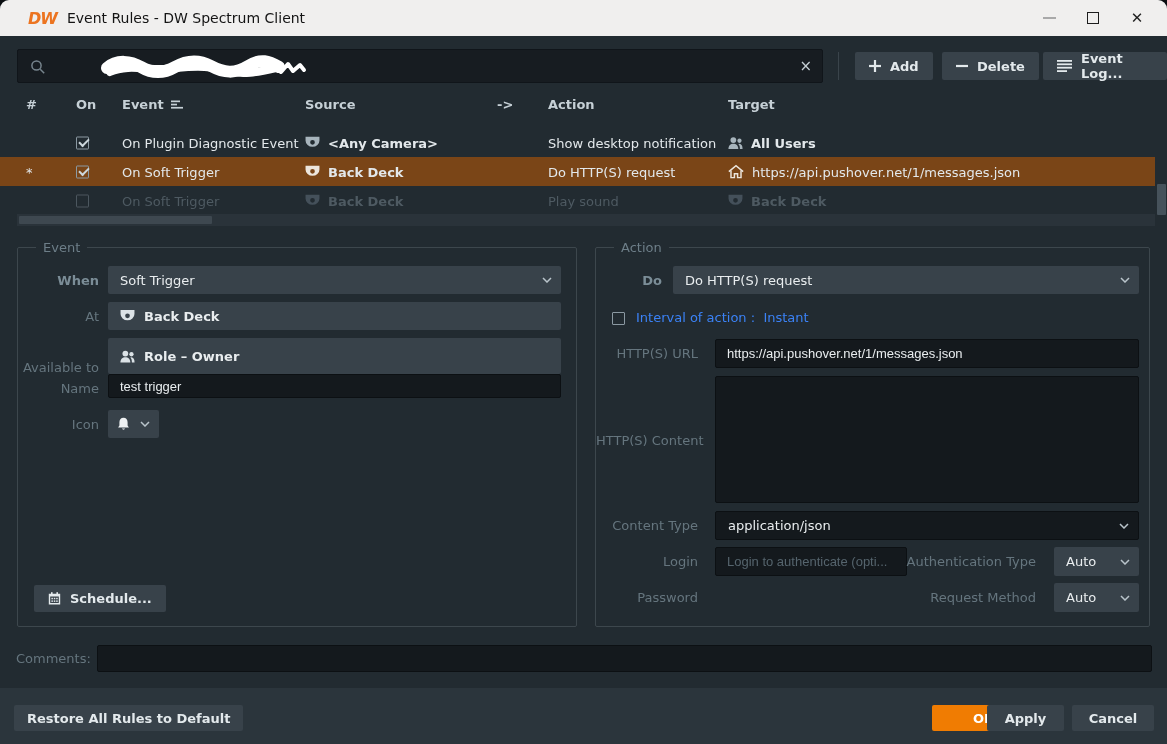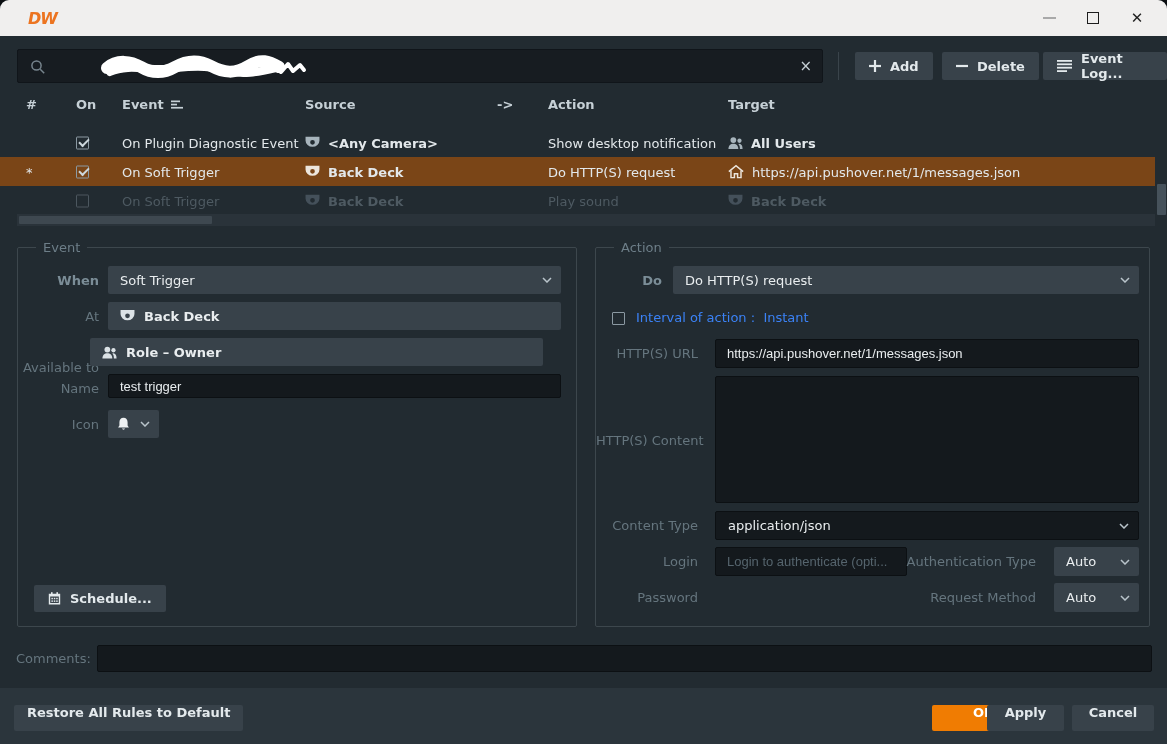--- a/index.html
+++ b/index.html
@@ -70,33 +70,34 @@
   .tin { position:absolute; background:#14191d; border:1px solid #0c1013; border-radius:2px;
          color:#e9edef; font-size:13px; padding:0 11px; outline:none; }
   .tin::placeholder { color:#55646d; }
   textarea.tin { resize:none; padding:6px 11px; }
   .icdd { position:absolute; background:#38424a; border-radius:2px; display:flex; align-items:center;
           padding:0 22px 0 9px; color:#e9edef; }
 
   
   .footer { position:absolute; left:0; top:688px; width:1167px; height:56px; background:#2b353c; }
   .f-btn { position:absolute; top:17px; height:26px; border-radius:2px; background:#38424a;
-           color:#e3e9ec; font-size:13px; font-weight:bold; display:flex; 
+           color:#e3e9ec; font-size:13px; font-weight:bold; display:flex; align-items:center;
            justify-content:center; padding:0 13px; }
   .f-btn.ok { background:#f07c02; color:#ffffff; }
 
   .comments-input { }
 </style>
 </head>
 <body>
 
 <div class="window">
 
   <div class="titlebar">
     <span class="logo">DW</span>
+    <span class="title">Event Rules - DW Spectrum Client</span>
     <div class="wcs">
       <div class="wc">
           <span class="ic-min"></span>
         </div>
       <div class="wc">
           <span class="ic-max"></span>
         </div>
       <div class="wc">
           <span class="ic-close">✕</span>
         </div>
@@ -262,21 +263,21 @@
     <div class="btnfield" style="left:90px;top:54px;width:453px;height:28px">
       <span class="ricon">
           <svg width="15" height="12" viewBox="0 0 14 11" fill="currentColor">
             <path fill-rule="evenodd" d="M0.5 0 H13.5 V3.6 A6.5 5.9 0 0 1 0.5 3.6 Z M7 3.1 a2.2 2.2 0 1 0 0 4.4 a2.2 2.2 0 1 0 0 -4.4 Z"></path>
           </svg>
         </span>
       <span>Back Deck</span>
     </div>
 
     <span class="lbl" style="left:0;top:112px;width:81px">Available to</span>
-    <div class="btnfield" style="left:72px;top:90px;width:453px;height:28px">
+    <div class="btnfield" style="left:90px;top:90px;width:453px;height:36px">
       <span class="ricon">
           <svg width="15" height="13" viewBox="0 0 14 12" fill="currentColor">
             <circle cx="5" cy="3.3" r="2.7"></circle>
             <path d="M0.4 11.6 c0-3.2 2-4.8 4.6-4.8 s4.6 1.6 4.6 4.8 Z"></path>
             <circle cx="10.7" cy="3.9" r="2"></circle>
             <path d="M10.6 6.8 c2 0.3 3 1.7 3 4.8 l-2.5 0 c0-2-0.3-3.6-1.5-4.6 Z"></path>
           </svg>
         </span>
       <span>Role – Owner</span>
     </div>

